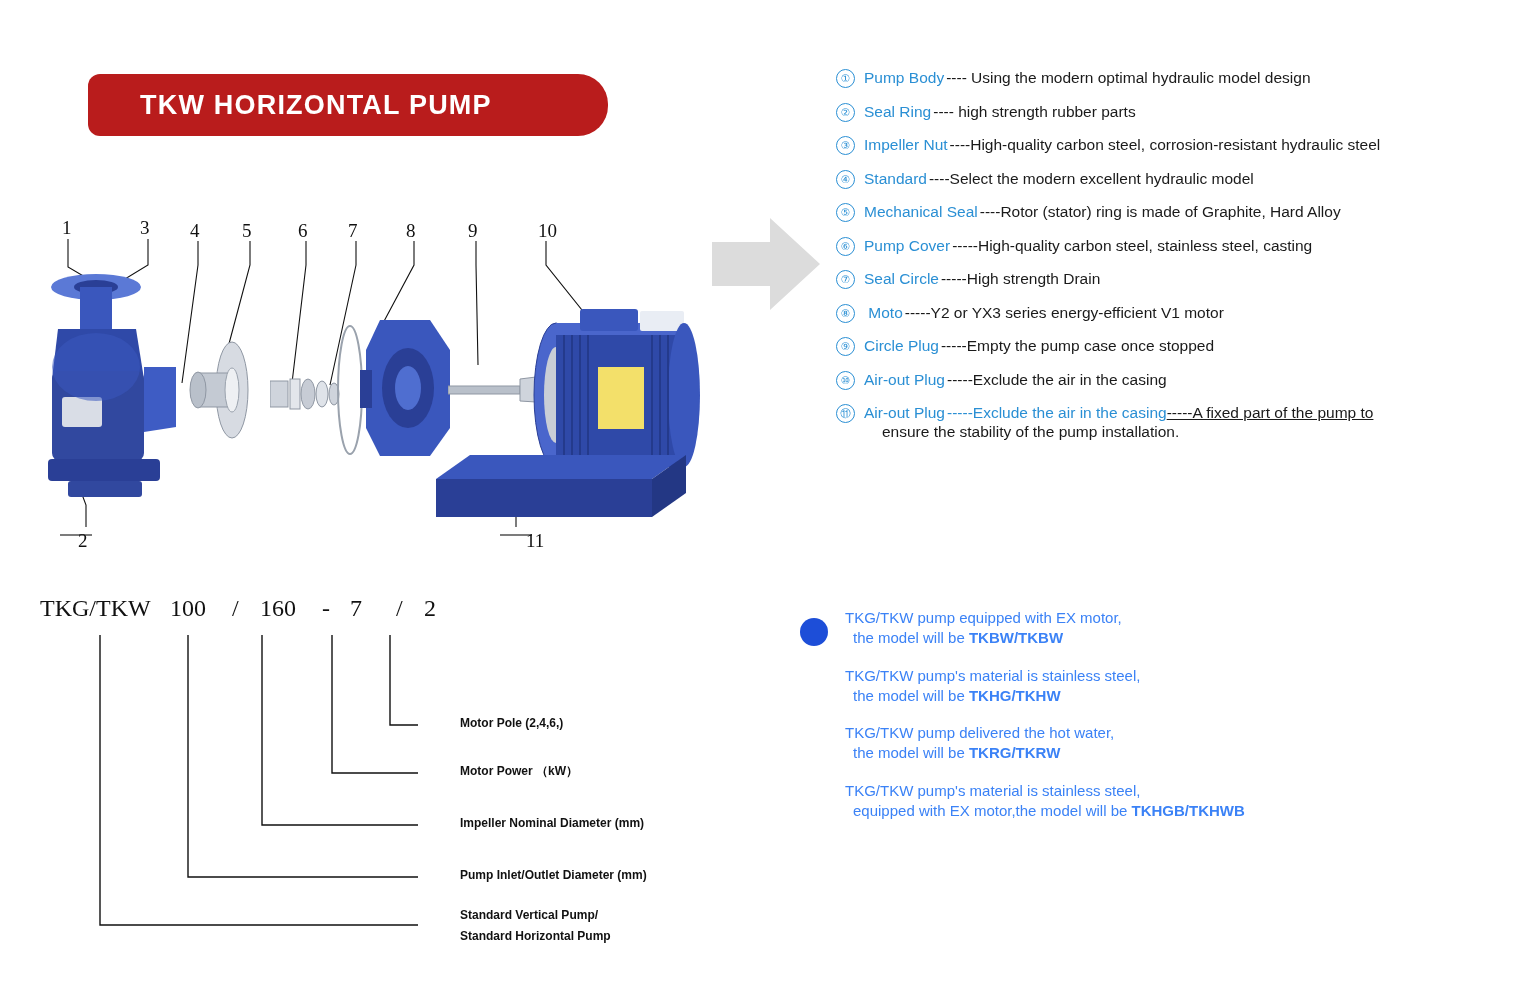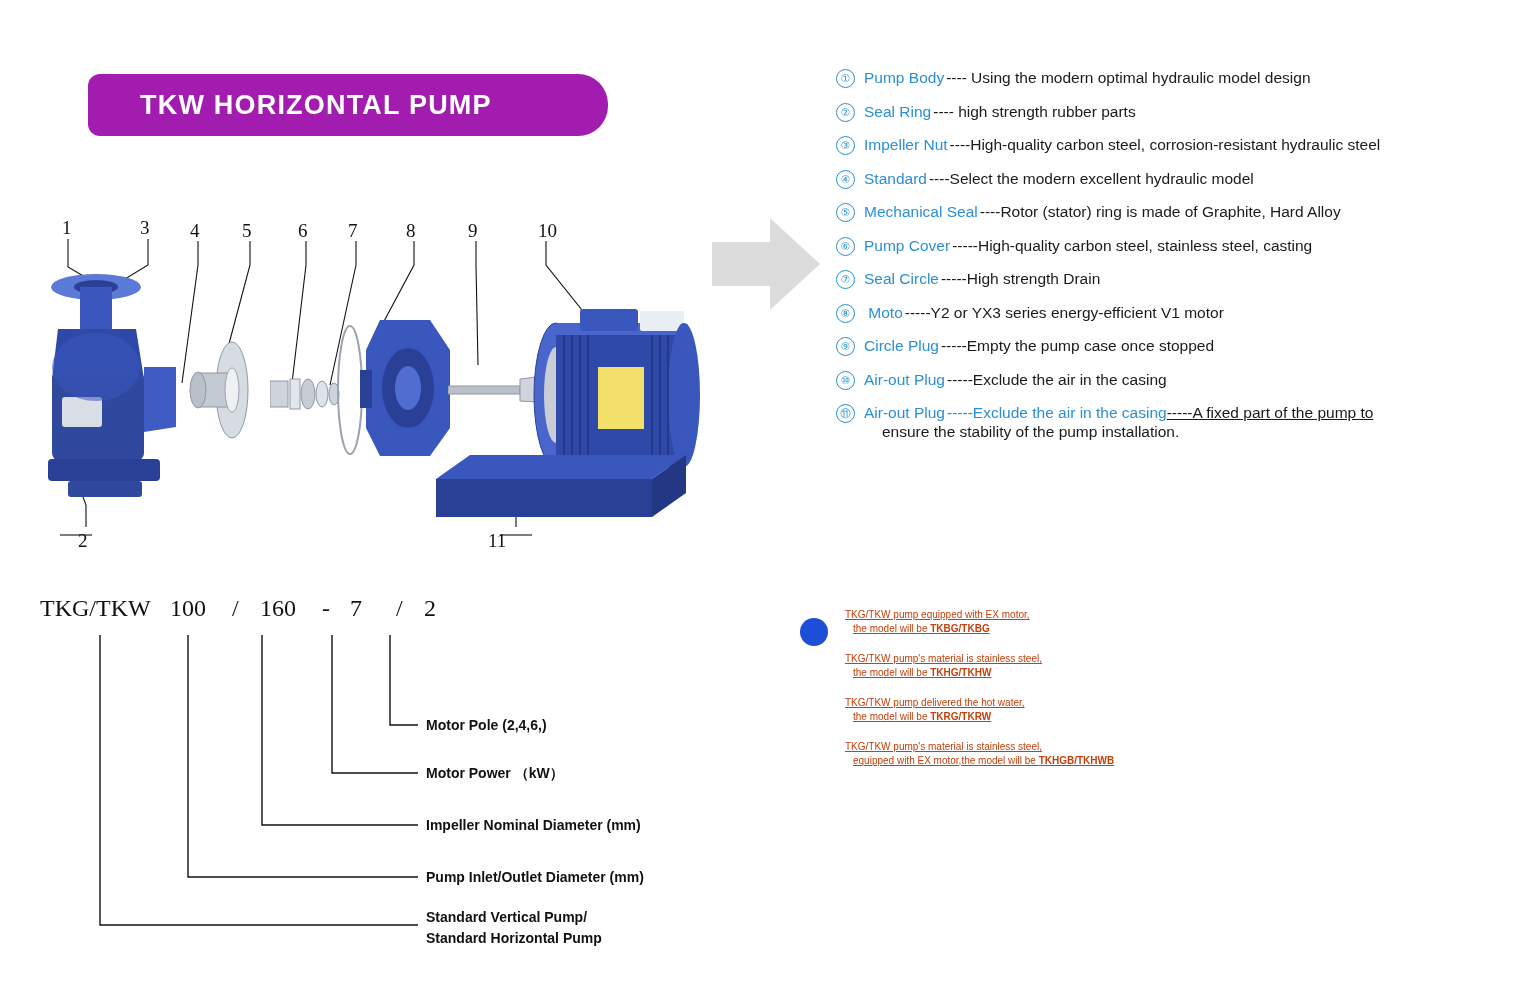--- a/index.html
+++ b/index.html
@@ -15,21 +15,21 @@
     overflow: hidden;
   }
 
   
   .title-pill {
     position: absolute;
     left: 88px;
     top: 74px;
     width: 520px;
     height: 62px;
-    background: #a21caf;
+    background: #b91c1c;
     border-radius: 12px 12px 12px 12px;
     border-top-right-radius: 30px;
     border-bottom-right-radius: 30px;
     display: flex;
     align-items: center;
   }
   .title-pill .t {
     color: #ffffff;
     font-size: 27px;
     font-weight: bold;
@@ -118,37 +118,37 @@
     top: 0;
     left: 0;
     display: flex;
     align-items: baseline;
     font-size: 24px;
     color: #111;
   }
   .code-row span { margin-right: 0; }
   .mlabel {
     position: absolute;
-    font-size: 14px;
+    font-size: 12px;
     font-weight: bold;
     color: #111;
     font-family: "Liberation Sans", sans-serif;
     white-space: nowrap;
     line-height: 1.45;
+    margin-left: 34px;
   }
 
   
   .note {
     position: absolute;
     left: 800px;
     top: 608px;
     width: 680px;
-    font-size: 10px;
-    color: #c2410c;
-    text-decoration: underline;
+    font-size: 15px;
+    color: #3b82f6;
   }
   .note .dot {
     position: absolute;
     left: 0;
     top: 10px;
     width: 28px;
     height: 28px;
     background: #1d4ed8;
     border-radius: 50%;
   }
@@ -169,21 +169,21 @@
   <div class="callout-num" style="left:32px;  top:12px;">1</div>
   <div class="callout-num" style="left:110px; top:12px;">3</div>
   <div class="callout-num" style="left:160px; top:15px;">4</div>
   <div class="callout-num" style="left:212px; top:15px;">5</div>
   <div class="callout-num" style="left:268px; top:15px;">6</div>
   <div class="callout-num" style="left:318px; top:15px;">7</div>
   <div class="callout-num" style="left:376px; top:15px;">8</div>
   <div class="callout-num" style="left:438px; top:15px;">9</div>
   <div class="callout-num" style="left:508px; top:15px;">10</div>
   <div class="callout-num" style="left:48px;  top:325px;">2</div>
-  <div class="callout-num" style="left:458px; top:325px;">11</div>
+  <div class="callout-num" style="left:496px; top:325px;">11</div>
 
   <svg width="700" height="360" style="position:absolute;left:0;top:0;">
     <g stroke="#111" stroke-width="1.1" fill="none">
       <path d="M38,34 L38,62 L72,82"></path>
       <path d="M118,34 L118,60 L72,88"></path>
       <path d="M168,36 L168,60 L152,178"></path>
       <path d="M220,36 L220,60 L196,150"></path>
       <path d="M276,36 L276,60 L262,178"></path>
       <path d="M326,36 L326,60 L300,180"></path>
       <path d="M384,36 L384,60 L352,120"></path>
@@ -382,21 +382,21 @@
   <div class="mlabel" style="left:386px; top:272px;">Pump Inlet/Outlet Diameter (mm)</div>
   <div class="mlabel" style="left:386px; top:312px;">Standard Vertical Pump/</div>
   <div class="mlabel" style="left:386px; top:333px;">Standard  Horizontal Pump</div>
 </div>
 
 <div class="note">
   <div class="dot"></div>
   <div class="lines">
     <p>
       <span>TKG/TKW pump equipped with EX motor,</span>
-      <span class="ind"><span>the model will be </span><b>TKBG/TKBG</b></span>
+      <span class="ind"><span>the model will be </span><b>TKBW/TKBW</b></span>
     </p>
     <p>
       <span>TKG/TKW pump's material is stainless steel,</span>
       <span class="ind"><span>the model will be </span><b>TKHG/TKHW</b></span>
     </p>
     <p>
       <span>TKG/TKW pump delivered the hot water,</span>
       <span class="ind"><span>the model will be </span><b>TKRG/TKRW</b></span>
     </p>
     <p>

